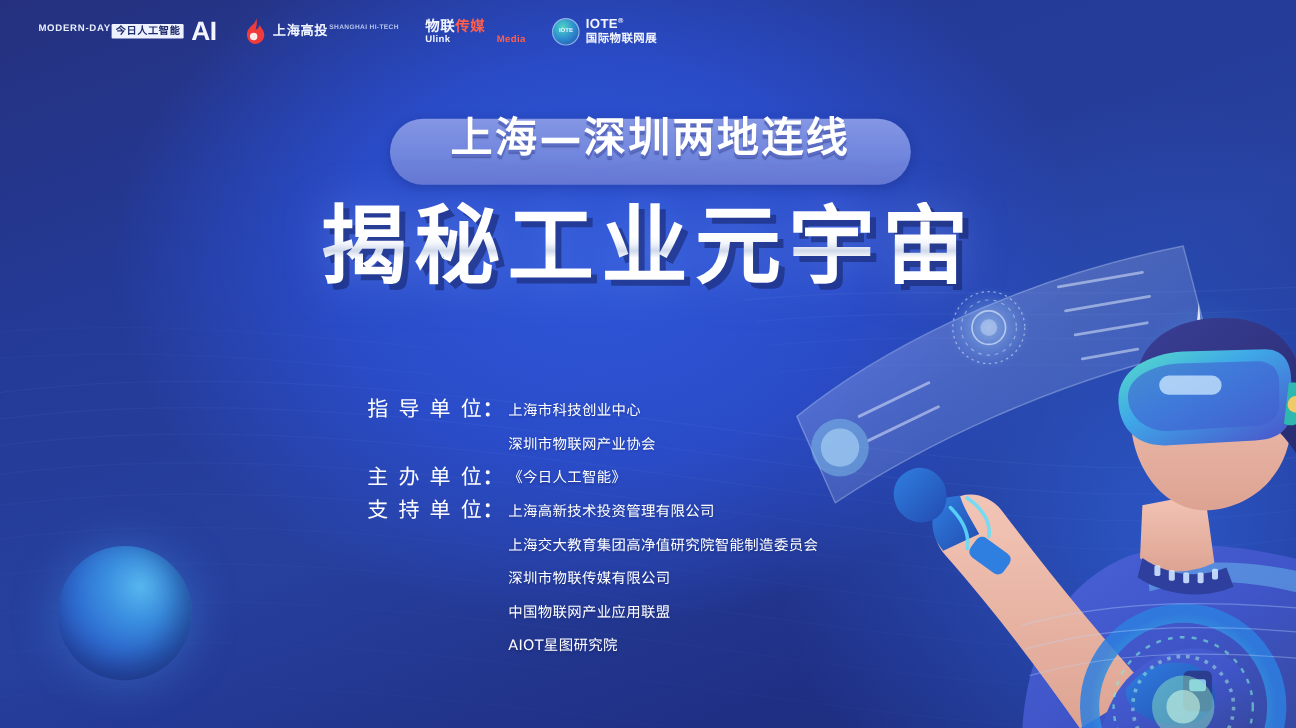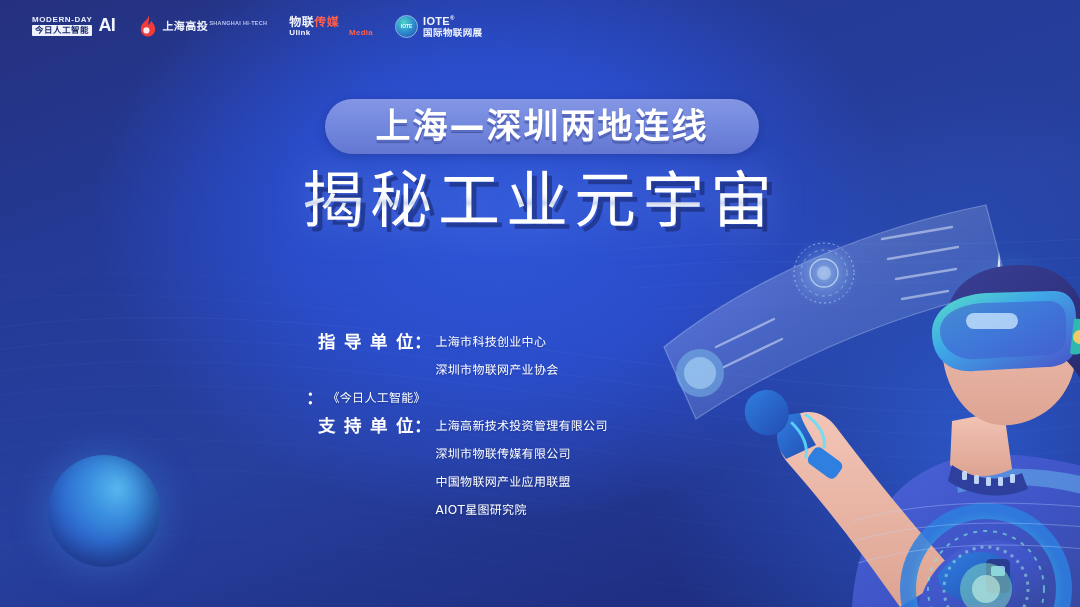--- a/index.html
+++ b/index.html
@@ -62,32 +62,32 @@
 
   
   .logo-bar {
     position:absolute;
     left:32px; top:14px;
     display:flex; align-items:center; gap:22px;
     z-index:6;
   }
   .logo { display:flex; align-items:center; gap:5px; }
 
-  .logo-ai-text { display:flex; flex-direction:column; gap:1px; }
+  .logo-ai-text { display:flex; flex-direction:row; gap:1px; }
   .logo-ai-en {
     font-size:8px; font-weight:700; color:#e9eefc; letter-spacing:.6px;
     line-height:1;
   }
   .logo-ai-cn {
     font-size:8.5px; font-weight:700; color:#1d2a6b;
     background:#eef2ff; padding:1px 3px; border-radius:1px;
     letter-spacing:.5px; line-height:1.15;
   }
   .logo-ai-big {
-    font-size:18px; font-weight:800; color:#f2f5ff; line-height:.85;
+    font-size:22px; font-weight:800; color:#f2f5ff; line-height:.85;
     letter-spacing:-.5px; margin-left:1px;
   }
 
   .flame {
     width:20px; height:24px; position:relative;
   }
   .logo-sh-text { display:flex; gap:1px; }
   .logo-sh-cn { font-size:11px; font-weight:700; color:#eef2ff; letter-spacing:.5px; line-height:1; }
   .logo-sh-en { font-size:5.5px; font-weight:700; color:#b9c6ee; letter-spacing:.3px; line-height:1; }
 
@@ -112,21 +112,21 @@
   .logo-iote-cn { font-size:9.5px; font-weight:700; color:#f2f5ff; line-height:1; letter-spacing:.4px; }
   .reg { font-size:6px; vertical-align:super; }
 
   
   .subtitle-pill {
     position:absolute;
     left:325px; top:99px;
     width:434px; height:55px;
     border-radius:28px;
     background:linear-gradient(180deg, #8496e4 0%, #7186dd 55%, #6476d2 100%);
-    display:flex; align-items:center; justify-content:center;
+    display:flex; align-items:flex-start; justify-content:center;
     z-index:5;
     box-shadow:0 2px 10px rgba(15,25,80,.28);
   }
   .subtitle-text {
     font-family:"DejaVu Sans","Liberation Sans",sans-serif;
     font-size:35px; font-weight:700; color:#ffffff;
     letter-spacing:2px; line-height:1;
     text-shadow:
       0 2px 0 #5a6cc4,
       0 3px 1px rgba(30,45,110,.5);
@@ -135,21 +135,21 @@
   
   .main-title {
     position:absolute;
     left:0; right:0; top:168px;
     text-align:center;
     z-index:5;
   }
   .main-title-text {
     display:inline-block;
     font-family:"DejaVu Sans","Liberation Sans",sans-serif;
-    font-size:62px; font-weight:400;
+    font-size:72px; font-weight:700;
     letter-spacing:6px; line-height:1.05;
     background:linear-gradient(180deg,
       #ffffff 0%, #ffffff 38%,
       #f2f5fc 46%, #cfd8ea 54%,
       #ffffff 62%, #ffffff 100%);
     -webkit-background-clip:text; background-clip:text;
     color:transparent;
     -webkit-text-fill-color:transparent;
     filter:drop-shadow(5px 5px 0 rgba(22,35,100,.55))
            drop-shadow(0 0 18px rgba(150,185,255,.25));
@@ -158,25 +158,24 @@
   
   .credits {
     position:absolute;
     left:306px; top:328px;
     z-index:5;
     font-family:"DejaVu Sans","Liberation Sans",sans-serif;
   }
   .credit-row { display:flex; align-items:flex-start; }
   .credit-label {
     width:96px; flex:0 0 96px;
-    font-size:17.5px; font-weight:700; color:#ffffff;
+    font-size:17.5px; font-weight:400; color:#ffffff;
     line-height:28px; letter-spacing:.5px;
     text-align:justify; text-align-last:justify;
     white-space:nowrap;
-    margin-left:12px;
   }
   .credit-colon {
     flex:0 0 auto;
     font-size:17.5px; font-weight:700; color:#ffffff;
     line-height:28px;
   }
   .credit-values { padding-left:4px; }
   .credit-value {
     font-size:12px; font-weight:400; color:#ffffff;
     line-height:28px; letter-spacing:.3px;
@@ -296,31 +295,33 @@
     <div class="credit-row">
       <span class="credit-label">指导单位</span>
       <span class="credit-colon">：</span>
       <div class="credit-values">
         <div class="credit-value">上海市科技创业中心</div>
         <div class="credit-value">深圳市物联网产业协会</div>
       </div>
     </div>
 
     <div class="credit-row">
+      <span class="credit-label">主办单位</span>
       <span class="credit-colon">：</span>
       <div class="credit-values">
         <div class="credit-value">《今日人工智能》</div>
       </div>
     </div>
 
     <div class="credit-row">
       <span class="credit-label">支持单位</span>
       <span class="credit-colon">：</span>
       <div class="credit-values">
         <div class="credit-value">上海高新技术投资管理有限公司</div>
+        <div class="credit-value">上海交大教育集团高净值研究院智能制造委员会</div>
         <div class="credit-value">深圳市物联传媒有限公司</div>
         <div class="credit-value">中国物联网产业应用联盟</div>
         <div class="credit-value">AIOT星图研究院</div>
       </div>
     </div>
 
   </div>
 
   <svg class="illustration" viewBox="0 0 430 430">
     <defs>

